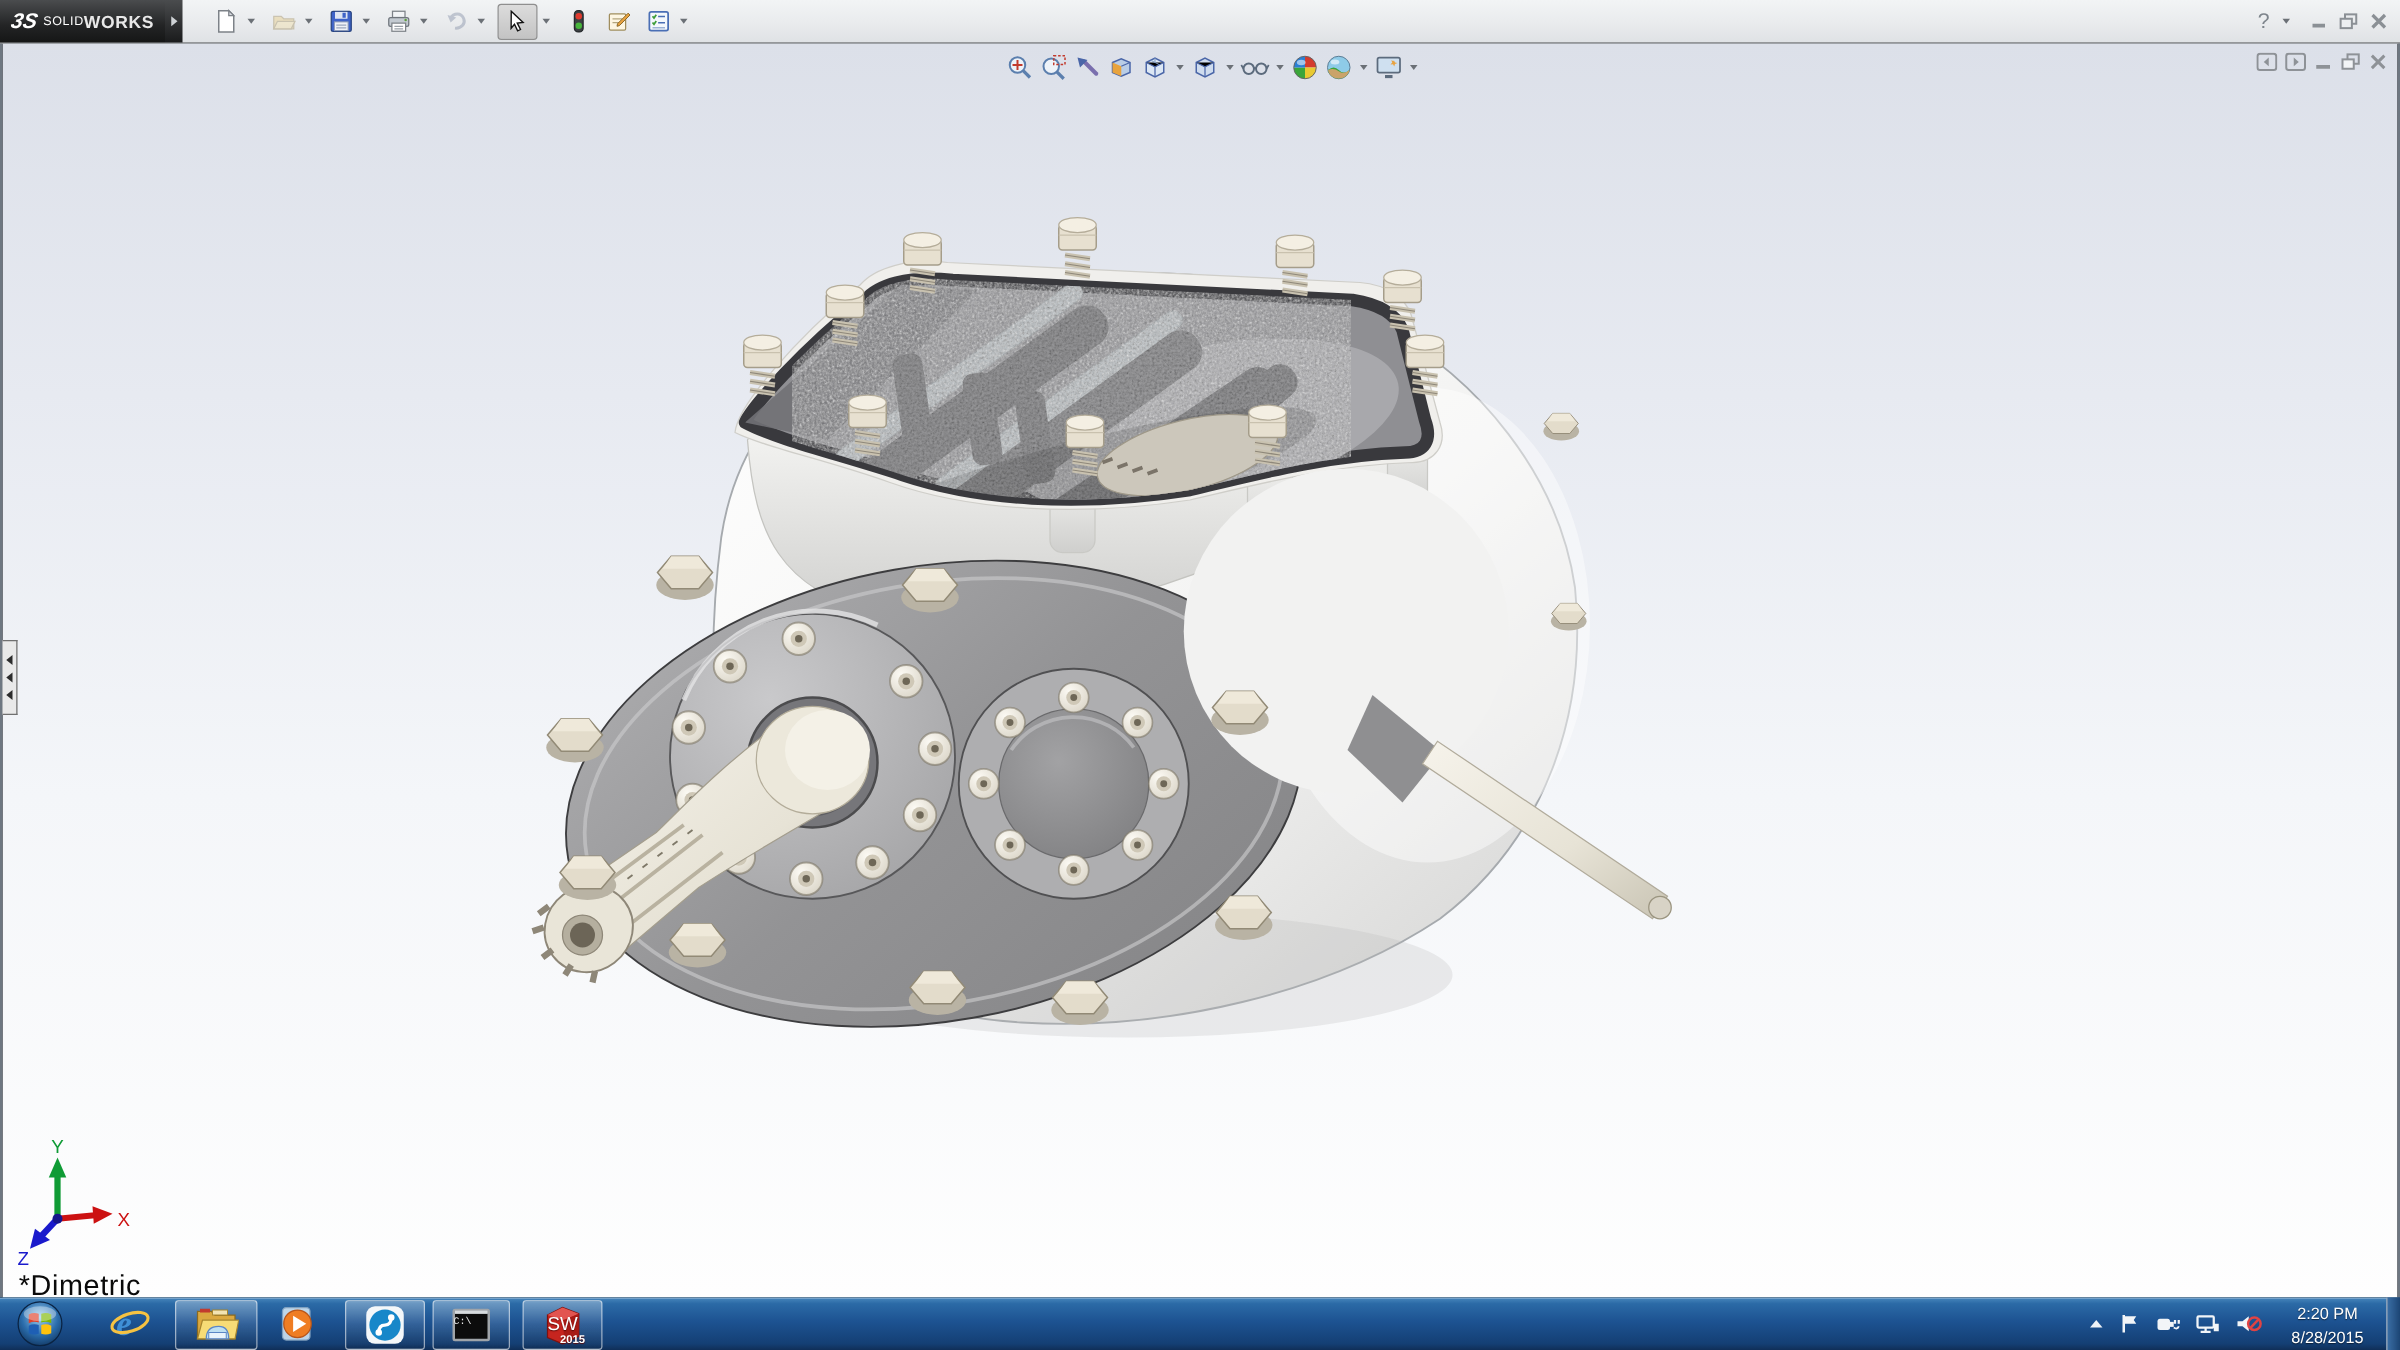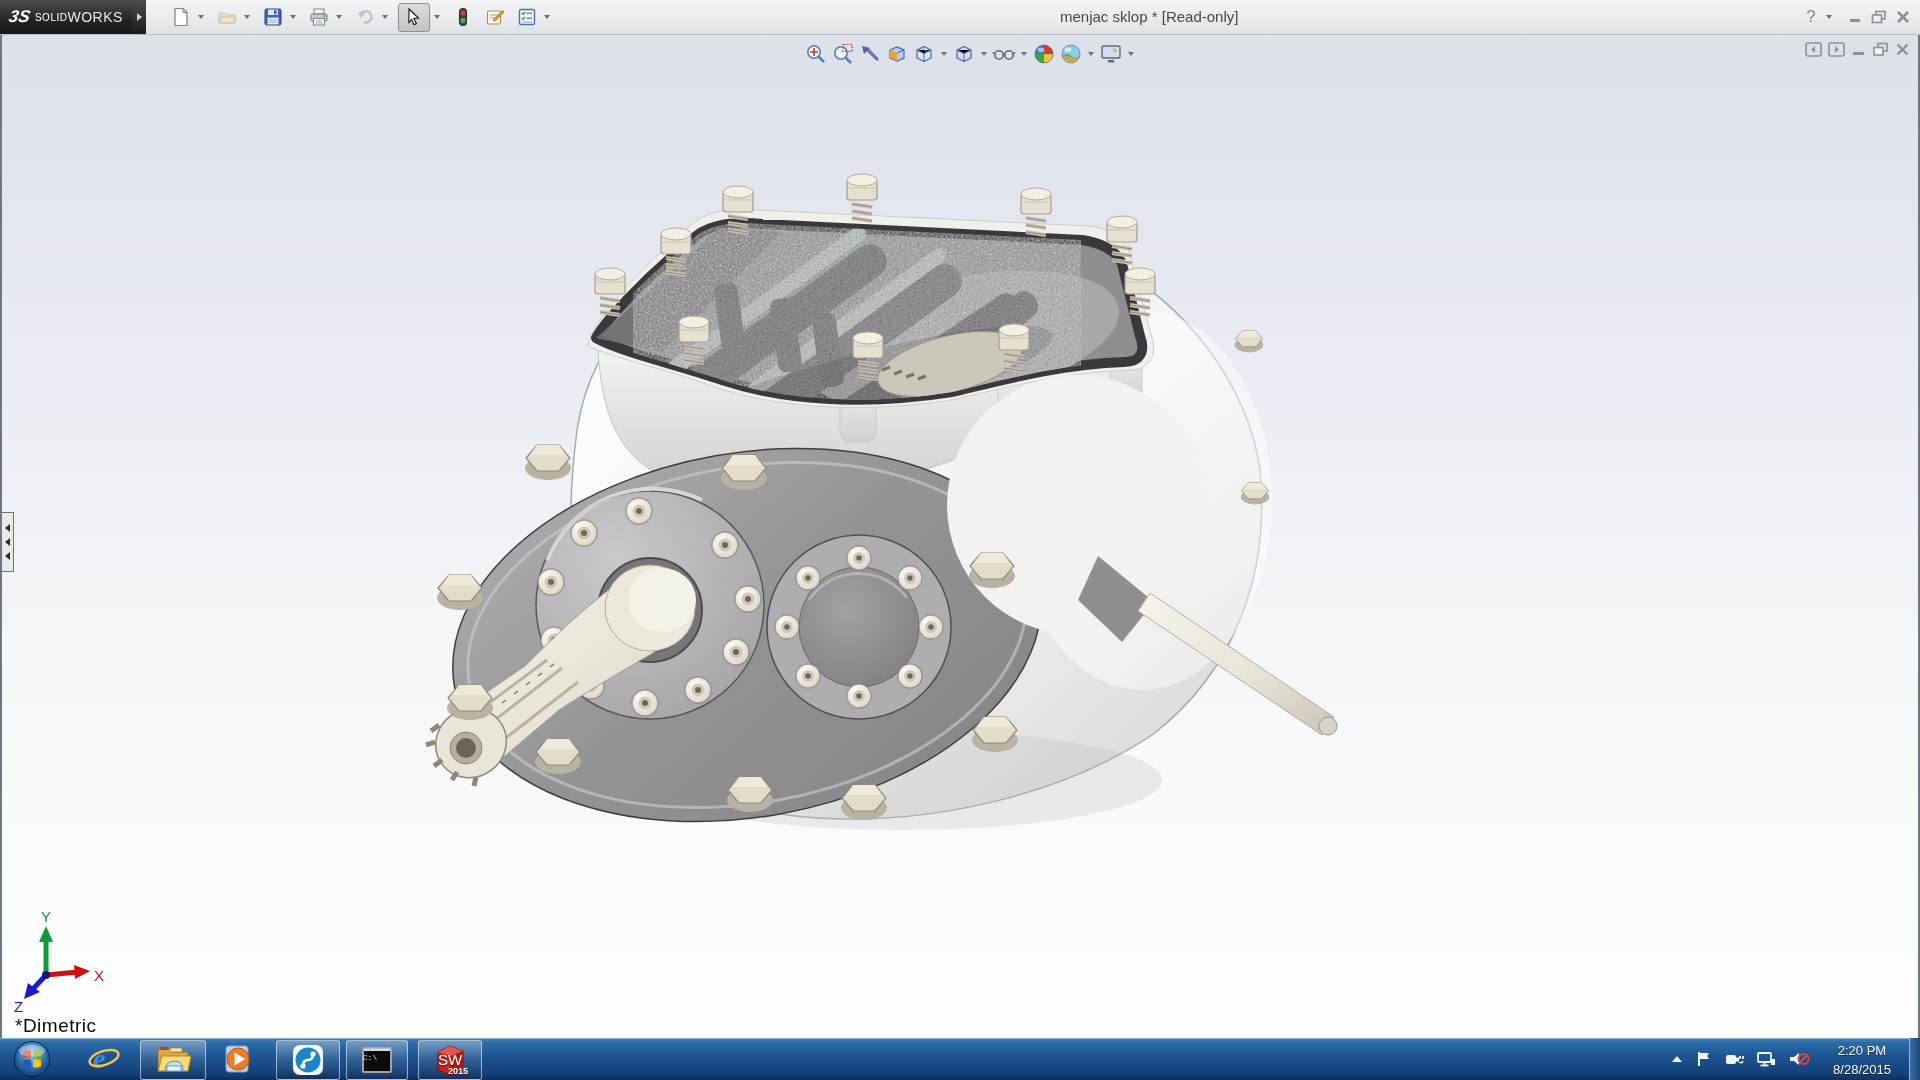--- a/index.html
+++ b/index.html
@@ -8,21 +8,21 @@
 
   
   #titlebar{position:absolute;left:0;top:0;width:1920px;height:34px;
     background:linear-gradient(180deg,#f2f4f5 0%,#e9ebed 55%,#dfe2e5 100%);
     border-bottom:1px solid #b9bdc2;}
   #sw-logo{position:absolute;left:0;top:0;width:132px;height:34px;
     background:linear-gradient(180deg,#4a4c4e 0%,#232425 60%,#151616 100%);
     display:flex;align-items:center;justify-content:center;color:#fff;}
   #sw-logo .glyph{font-style:italic;font-weight:bold;font-size:17px;margin-right:5px;transform:skewX(-12deg);}
   #sw-logo .solid{font-weight:normal;font-size:10px;letter-spacing:.5px;}
-  #sw-logo .works{font-weight:400;font-size:14px;letter-spacing:.5px;color:#e8e8e8;}
+  #sw-logo .works{font-weight:700;font-size:14px;letter-spacing:.5px;color:#e8e8e8;}
   #logo-expander{position:absolute;left:132px;top:0;width:14px;height:34px;
     background:linear-gradient(180deg,#4a4c4e,#1a1b1c);display:flex;align-items:center;justify-content:center;}
   #logo-expander .tri{width:0;height:0;border-left:5px solid #cfd3d6;border-top:4px solid transparent;border-bottom:4px solid transparent;}
   .tb-icons{position:absolute;left:168px;top:0;height:34px;display:flex;align-items:center;}
   .tb-btn{width:26px;height:26px;display:flex;align-items:center;justify-content:center;border-radius:3px;}
   .tb-btn.disabled{opacity:.4;}
   .tb-btn.pressed{background:linear-gradient(180deg,#dcdcdc,#c3c3c3);border:1px solid #8f8f8f;width:30px;height:27px;}
   .tb-dd{width:14px;height:26px;display:flex;align-items:center;justify-content:center;}
   .tb-gap{width:6px;}
   #window-title{position:absolute;left:1060px;top:0;width:260px;height:34px;line-height:34px;
@@ -35,21 +35,21 @@
     border-left:2px solid #6e7781;border-right:2px solid #6e7781;
     background:linear-gradient(180deg,#dce0e9 0%,#e7eaf1 28%,#f4f6f9 60%,#fefefe 100%);}
   #headsup{position:absolute;left:800px;top:6px;height:26px;display:flex;align-items:center;}
   .hu-btn{width:27px;height:26px;display:flex;align-items:center;justify-content:center;}
   .hu-dd{width:13px;height:26px;display:flex;align-items:center;justify-content:center;}
   .dd-tri{width:0;height:0;border-top:4px solid #6b7076;border-left:3.5px solid transparent;border-right:3.5px solid transparent;}
   #doc-controls{position:absolute;right:8px;top:7px;display:flex;align-items:center;gap:6px;}
   #panel-tab{position:absolute;left:0;top:477px;width:11px;height:58px;background:#e9e9e9;
     border:1px solid #707070;border-left:none;display:flex;flex-direction:column;align-items:center;justify-content:center;gap:6px;}
   #panel-tab .arr{width:0;height:0;border-right:5px solid #2c2c2c;border-top:4px solid transparent;border-bottom:4px solid transparent;}
-  #view-label{position:absolute;left:13px;top:980px;font-size:19px;color:#0a0a0a;letter-spacing:.5px;}
+  #view-label{position:absolute;left:13px;top:980px;font-size:23px;color:#0a0a0a;letter-spacing:.5px;}
   #model-svg{position:absolute;left:0;top:0;width:1916px;height:1003px;}
 
   
   #taskbar{position:absolute;left:0;top:1038px;width:1920px;height:42px;
     background:linear-gradient(180deg,#4887bd 0%,#2b6aa6 12%,#1d5392 45%,#143f74 88%,#102f58 100%);
     box-shadow:inset 0 1px 0 rgba(255,255,255,.35);}
   .tb-app{position:absolute;top:2px;height:38px;display:flex;align-items:center;justify-content:center;}
   .tb-open{border:1px solid rgba(255,255,255,.55);border-radius:3px;
     background:linear-gradient(180deg,rgba(255,255,255,.32),rgba(255,255,255,.10) 48%,rgba(0,0,0,.08));}
   #tray{position:absolute;right:110px;top:0;height:42px;display:flex;align-items:center;gap:12px;}
@@ -175,21 +175,20 @@
           <path d="M5 11 L6.2 12.4 L8 9.8" fill="none" stroke="#3f9e3a" stroke-width="1.4"></path>
           <line x1="9.5" y1="11.2" x2="15" y2="11.2" stroke="#4a6fb5" stroke-width="1.2"></line>
           <line x1="5" y1="15.2" x2="15" y2="15.2" stroke="#9db3d6" stroke-width="1.2"></line>
         </svg>
       </div>
       <div class="tb-dd">
           <span class="dd-tri"></span>
         </div>
     </div>
 
-    <div id="window-title">menjac sklop * [Read-only]</div>
 
     <div class="win-ctl" style="right:84px;">
       <div class="wc-item" style="width:22px;">
         <span style="font-size:17px;color:#7e8setting;color:#7e858c;">?</span>
       </div>
       <div class="wc-item" style="width:14px;">
           <span class="dd-tri"></span>
         </div>
     </div>
     <div class="win-ctl" style="right:10px;gap:9px;">

